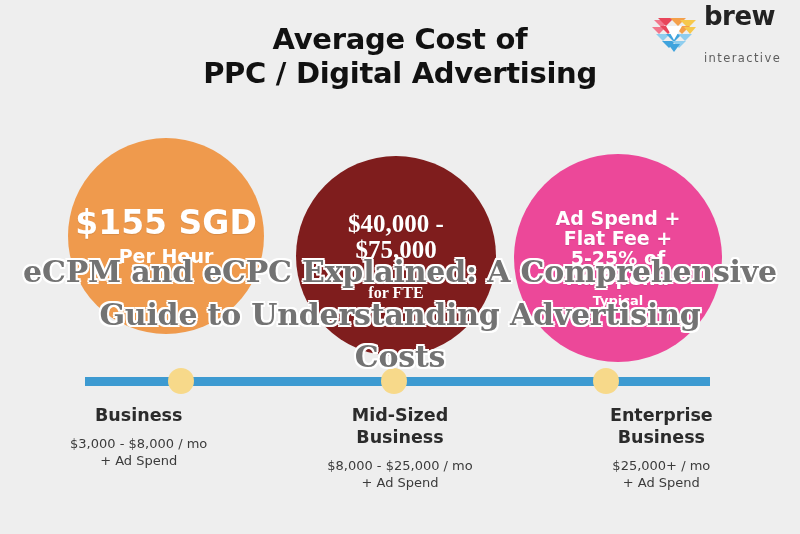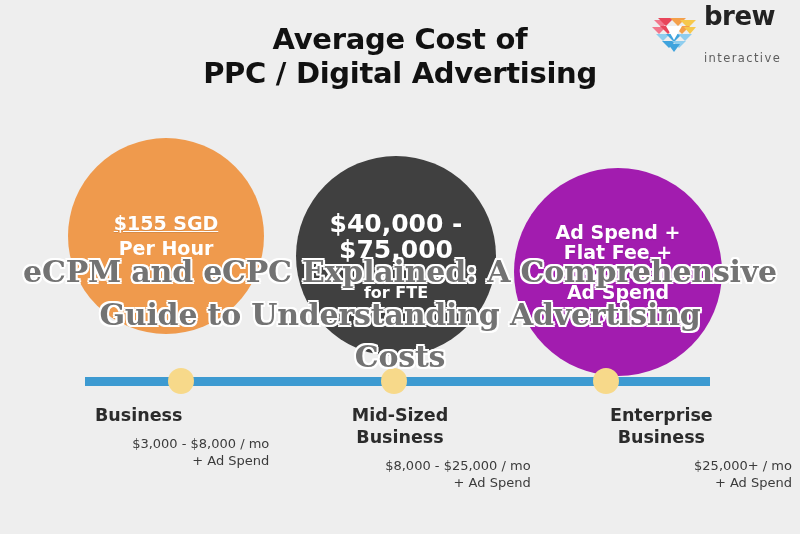--- a/index.html
+++ b/index.html
@@ -101,39 +101,40 @@
     margin-top: 5px;
   }
 
   #circle-small {
     left: 68px;
     top: 138px;
     width: 196px;
     height: 196px;
     background: #ef9a4d;
   }
-  #circle-small .amount { font-size: 19px; text-decoration: underline; }
+  #circle-small .amount { font-size: 33px; }
   #circle-small .note { font-size: 19px; }
 
   #circle-mid {
     left: 296px;
     top: 156px;
     width: 200px;
     height: 200px;
-    background: #404040;
+    background: #7f1d1d;
+    font-family: Liberation Serif, serif;
   }
   #circle-mid .amount { font-size: 25px; }
   #circle-mid .note { font-size: 16px; margin-top: 20px; }
 
   #circle-ent {
     left: 514px;
-    top: 168px;
+    top: 154px;
     width: 208px;
     height: 208px;
-    background: #a21caf;
+    background: #ec4899;
   }
   #circle-ent .amount { font-size: 19px; }
   #circle-ent .note { font-size: 13px; margin-top: 6px; }
 
   
   #timeline {
     position: absolute;
     left: 85px;
     top: 377px;
     width: 625px;
@@ -166,21 +167,20 @@
     color: #2b2b2b;
     font-weight: bold;
     font-size: 17.5px;
     line-height: 1.26;
   }
   .col .col-sub {
     color: #3b3b3b;
     font-size: 13px;
     line-height: 1.32;
     margin-top: 9px;
-    text-align: right;
   }
   #col-small  { margin-left: 8px; }
   #col-ent    { margin-right: 8px; }
 
   
   #overlay {
     position: absolute;
     left: 0;
     top: 251px;
     width: 800px;

